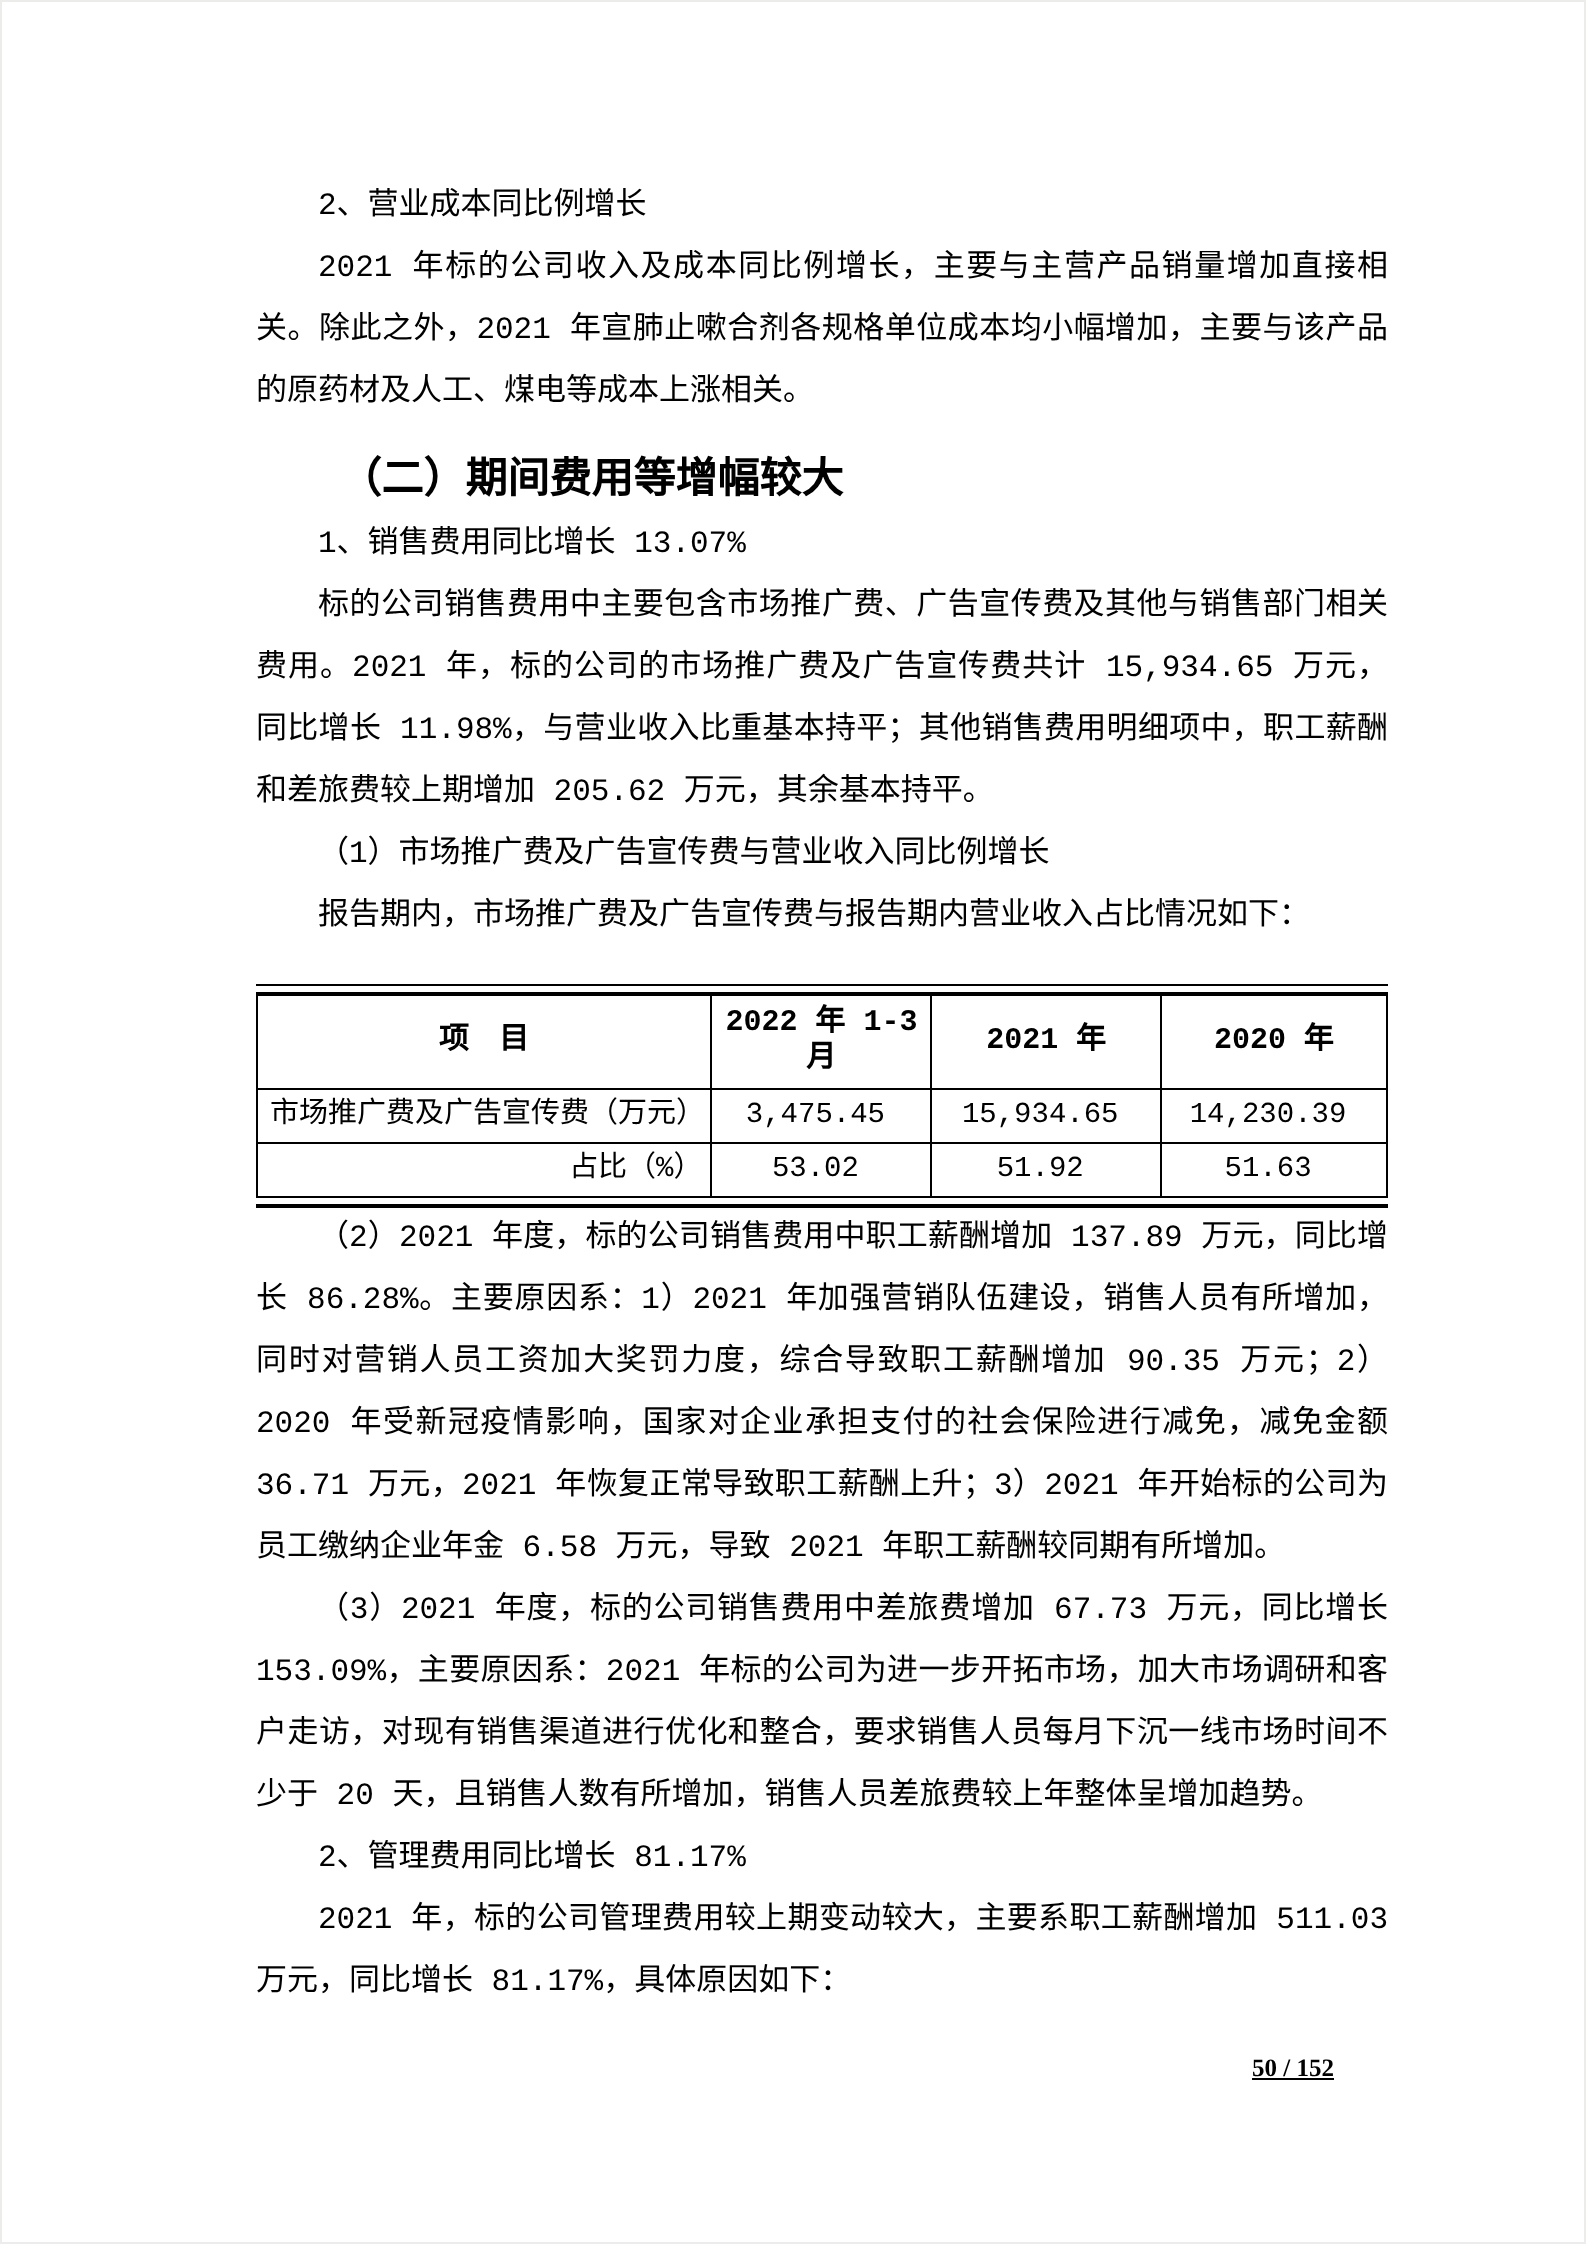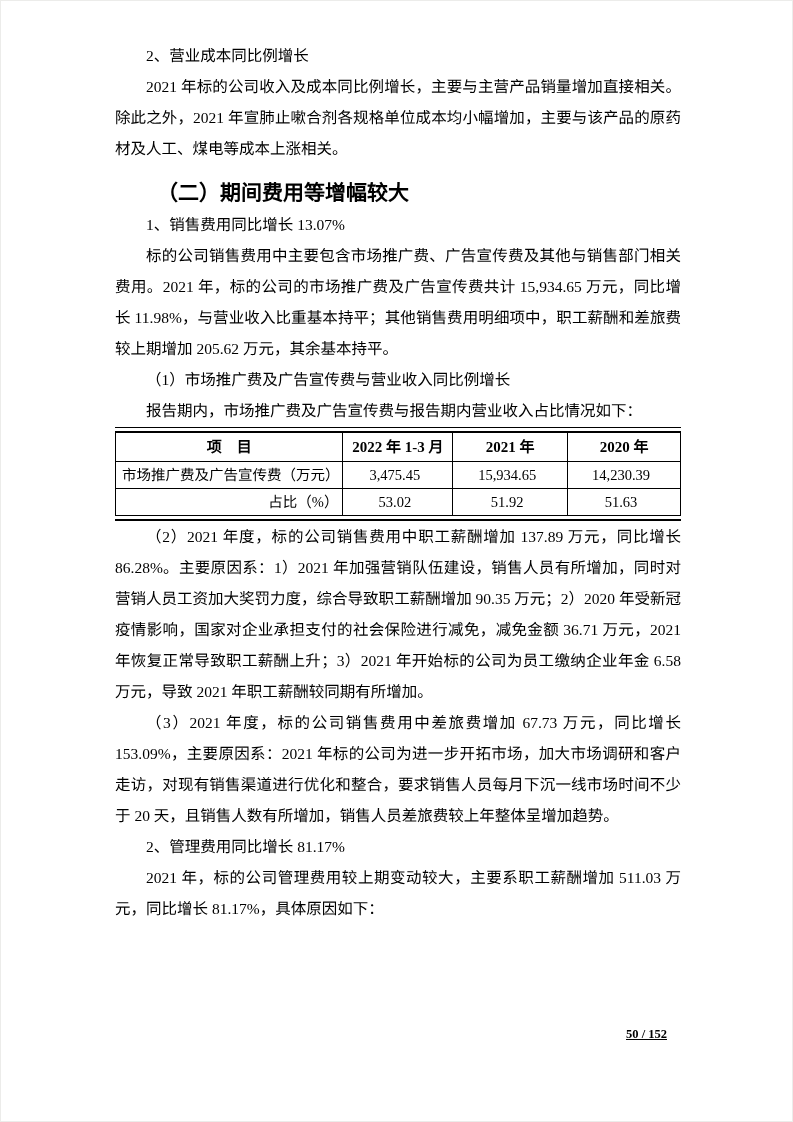--- a/index.html
+++ b/index.html
@@ -14,47 +14,48 @@
   }
   .page {
     position: relative;
     width: 793px;
     height: 1122px;
     background: #ffffff;
     box-shadow: inset 0 0 0 1px #ececea;
   }
   .content {
     position: absolute;
-    left: 115px;
+    left: 128px;
     top: 0;
     width: 566px;
-    padding-top: 40px;
+    padding-top: 88px;
     font-size: 15.5px;
     line-height: 31px;
     text-align: justify;
+    font-family: Liberation Mono, monospace;
   }
   p.para {
     margin: 0;
     text-indent: 2em;
   }
   h2.sec-heading {
     margin: 14px 0 0 0;
     font-size: 21px;
     font-weight: bold;
     line-height: 31px;
     text-indent: 2em;
   }
   .mt6  { margin-top: 6px; }
   .mt8  { margin-top: 8px; }
   .mt12 { margin-top: 12px; }
   .mt14 { margin-top: 14px; }
 
   
   .tbl-wrap {
-    margin-top: 1px;
+    margin-top: 18px;
     border-top: 1.5px solid #000;
     border-bottom: 2.5px solid #000;
     padding: 3px 0;
   }
   table.fin {
     width: 100%;
     border-collapse: collapse;
     border-top: 2.5px solid #000;
     border-bottom: 1px solid #000;
     font-size: 14.5px;

